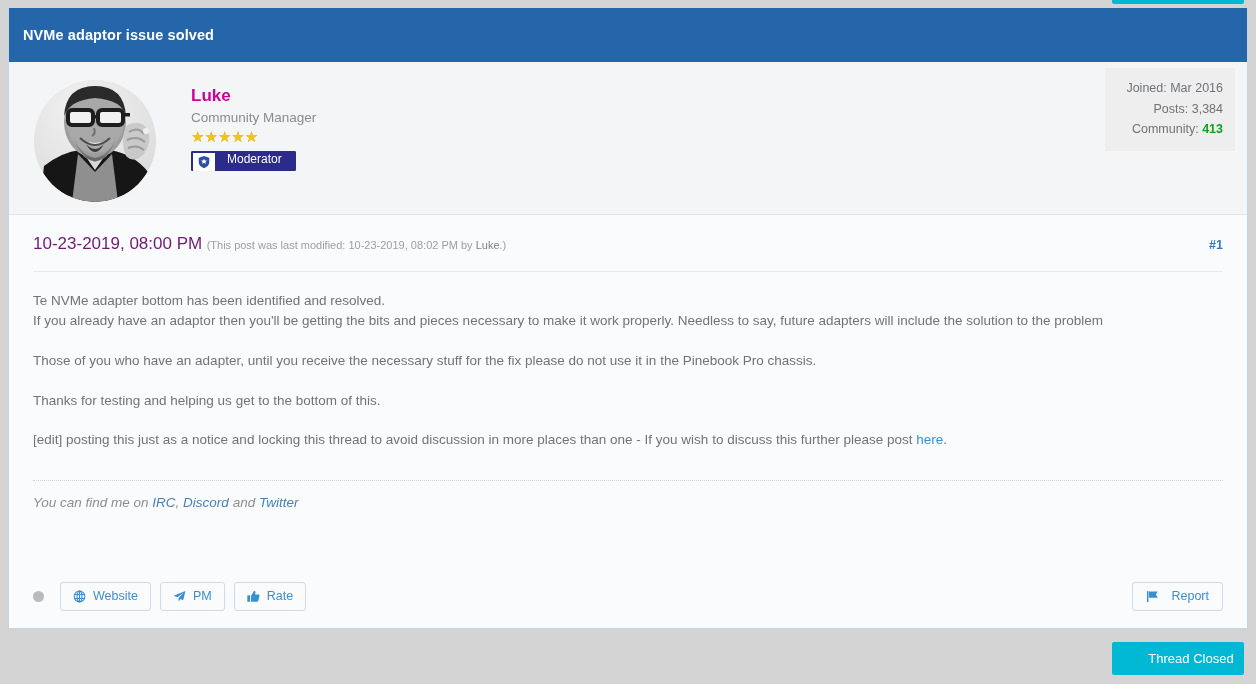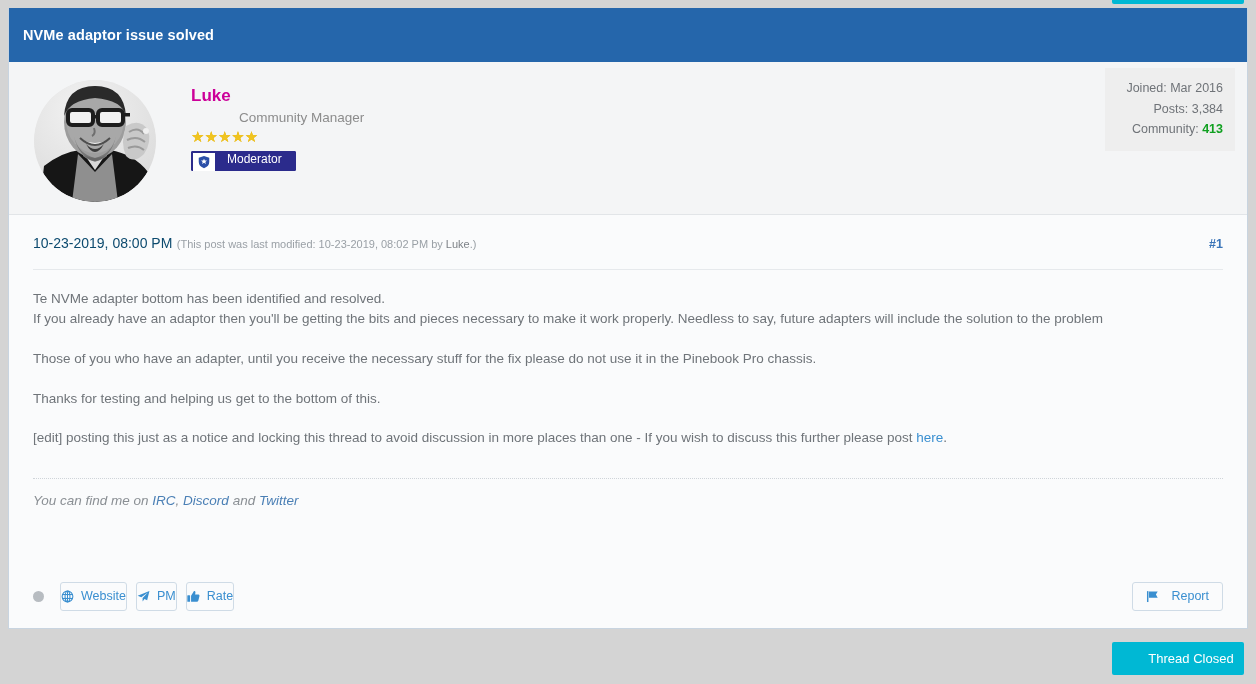--- a/index.html
+++ b/index.html
@@ -87,21 +87,20 @@
     font-size: 17px;
     font-weight: bold;
     color: #cc0099;
     line-height: 1.2;
     margin-bottom: 3px;
   }
   .author-title {
     font-size: 13.5px;
     color: #8c8c8c;
     line-height: 1.35;
-    margin-left: 48px;
   }
   .stars {
     font-size: 15px;
     color: #f0c420;
     letter-spacing: 0px;
     line-height: 1.1;
     margin-top: 1px;
     margin-bottom: 6px;
     text-shadow: 0 0 0 #e0a800;
   }
@@ -154,22 +153,22 @@
   }
   .post-meta-row {
     display: flex;
     align-items: baseline;
     justify-content: space-between;
     padding-top: 19px;
     padding-bottom: 17px;
     border-bottom: 1px solid #e6e9ec;
   }
   .post-date {
-    font-size: 14px;
-    color: #0c4a6e;
+    font-size: 17px;
+    color: #701a75;
   }
   .post-edit-note {
     font-size: 11px;
     color: #9aa0a6;
   }
   .post-edit-note .editor-name { color: #7d8287; }
   .post-number {
     font-size: 12.5px;
     color: #3a74b8;
     font-weight: bold;
@@ -218,21 +217,21 @@
     border-radius: 50%;
     background: #b7bcc1;
     margin-right: 16px;
     flex: 0 0 11px;
   }
   .btn {
     display: inline-flex;
     align-items: center;
     gap: 7px;
     height: 29px;
-    padding: 0 0;
+    padding: 0 12px;
     border: 1px solid #cfdbe6;
     background: #fafbfc;
     border-radius: 3px;
     color: #3a8fd0;
     font-size: 12.5px;
     font-family: "Liberation Sans", sans-serif;
     margin-right: 9px;
     cursor: pointer;
     white-space: nowrap;
   }

